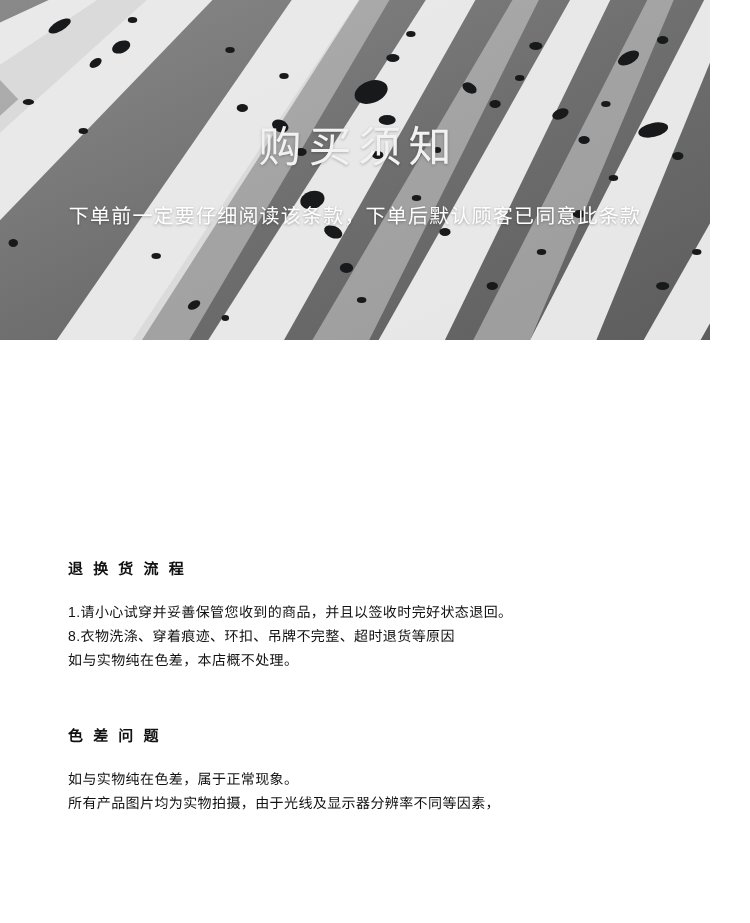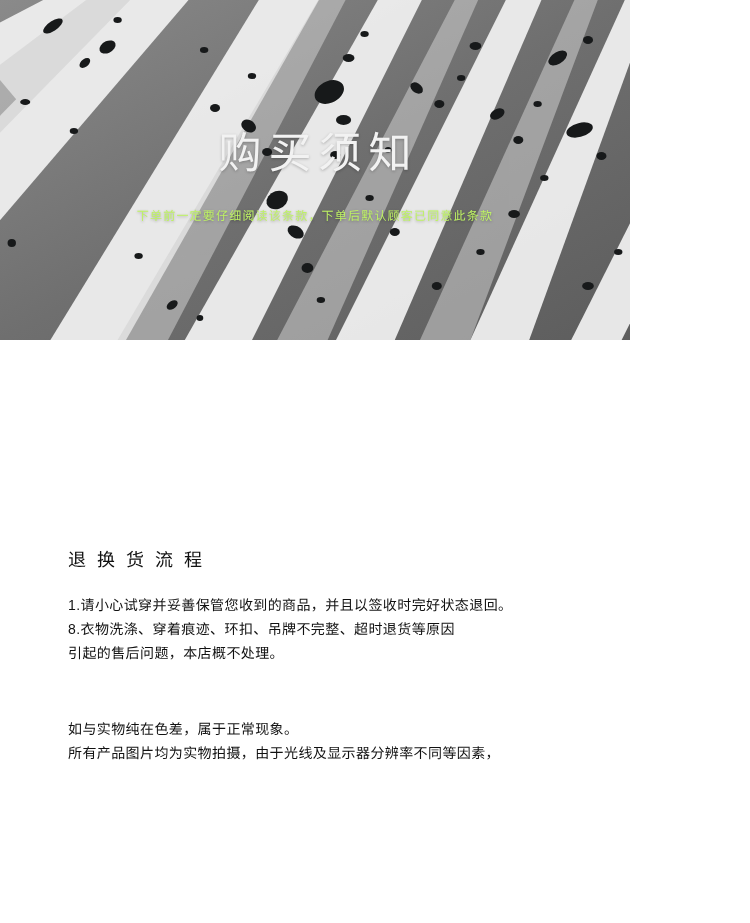--- a/index.html
+++ b/index.html
@@ -11,21 +11,21 @@
     width: 750px;
     height: 923px;
     font-family: "Liberation Sans", "DejaVu Sans", sans-serif;
     color: #111;
     overflow: hidden;
   }
 
   
   .hero {
     position: relative;
-    width: 630px;
+    width: 710px;
     height: 340px;
     overflow: hidden;
     background: #6e6e6e;
   }
   .hero-bg {
     position: absolute;
     inset: 0;
     width: 100%;
     height: 100%;
     display: block;
@@ -44,40 +44,40 @@
   }
   .hero-title {
     font-size: 43px;
     letter-spacing: 7px;
     color: #f2f2f2;
     font-weight: 400;
     text-shadow: 0 1px 3px rgba(0,0,0,.25);
     margin-left: 7px;
   }
   .hero-sub {
-    font-size: 12px;
-    color: #bef264;
+    font-size: 20px;
+    color: #ffffff;
     letter-spacing: 1.2px;
     font-weight: 400;
     text-shadow: 0 1px 3px rgba(0,0,0,.3);
   }
 
   
   .content {
     padding: 205px 68px 0 68px;
   }
   .section + .section {
     margin-top: 52px;
   }
   .sec-title {
-    font-size: 18px;
-    font-weight: normal;
+    font-size: 15px;
+    font-weight: bold;
     letter-spacing: 3px;
     color: #111;
-    margin: 0 0 22px 0;
+    margin: 12px 0 22px 0;
   }
   .sec-line {
     font-size: 14px;
     line-height: 1.72;
     color: #111;
     letter-spacing: .4px;
     margin: 0;
   }
 </style>
 </head>
@@ -163,21 +163,22 @@
     <div class="hero-sub">下单前一定要仔细阅读该条款，下单后默认顾客已同意此条款</div>
   </div>
 </div>
 
 <div class="content">
 
   <div class="section">
     <h2 class="sec-title">退 换 货 流 程</h2>
     <p class="sec-line">1.请小心试穿并妥善保管您收到的商品，并且以签收时完好状态退回。</p>
     <p class="sec-line">8.衣物洗涤、穿着痕迹、环扣、吊牌不完整、超时退货等原因</p>
-    <p class="sec-line">引起的售后问题，本店概不处理。</p>
+    <p class="sec-line">如与实物纯在色差，本店概不处理。</p>
   </div>
 
   <div class="section">
+    <h2 class="sec-title">色 差 问 题</h2>
     <p class="sec-line">如与实物纯在色差，属于正常现象。</p>
     <p class="sec-line">所有产品图片均为实物拍摄，由于光线及显示器分辨率不同等因素，</p>
   </div>
 
 </div>
 
 </body></html>

